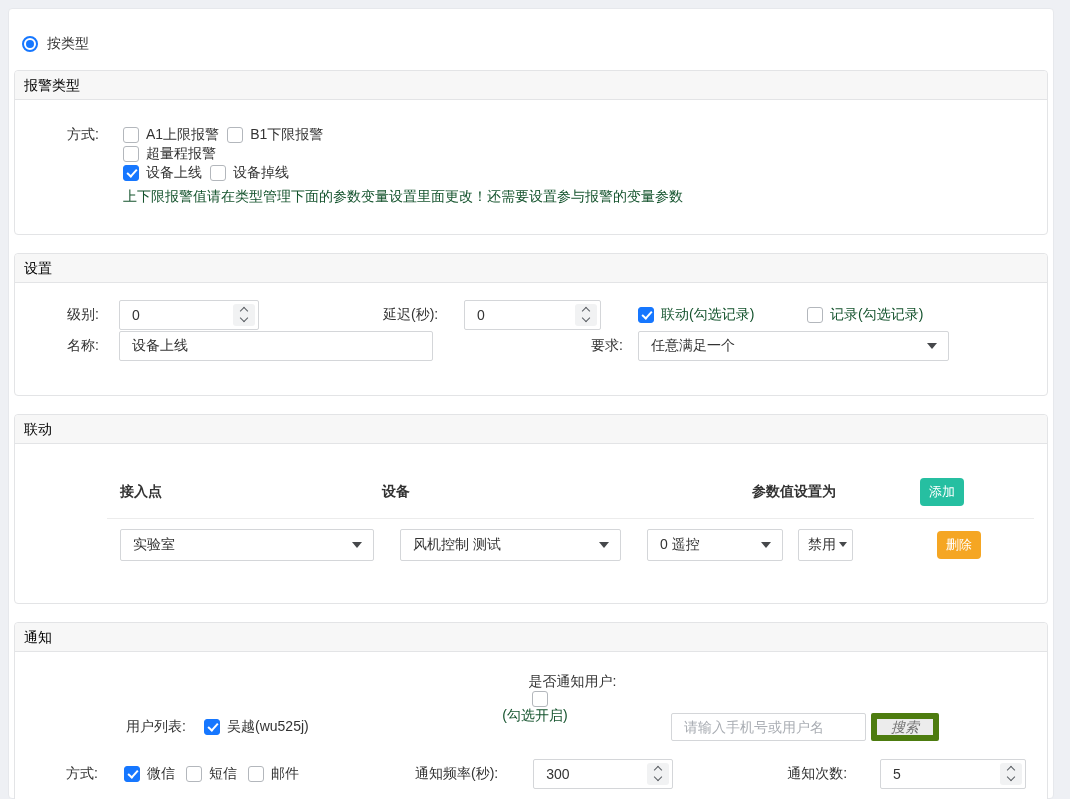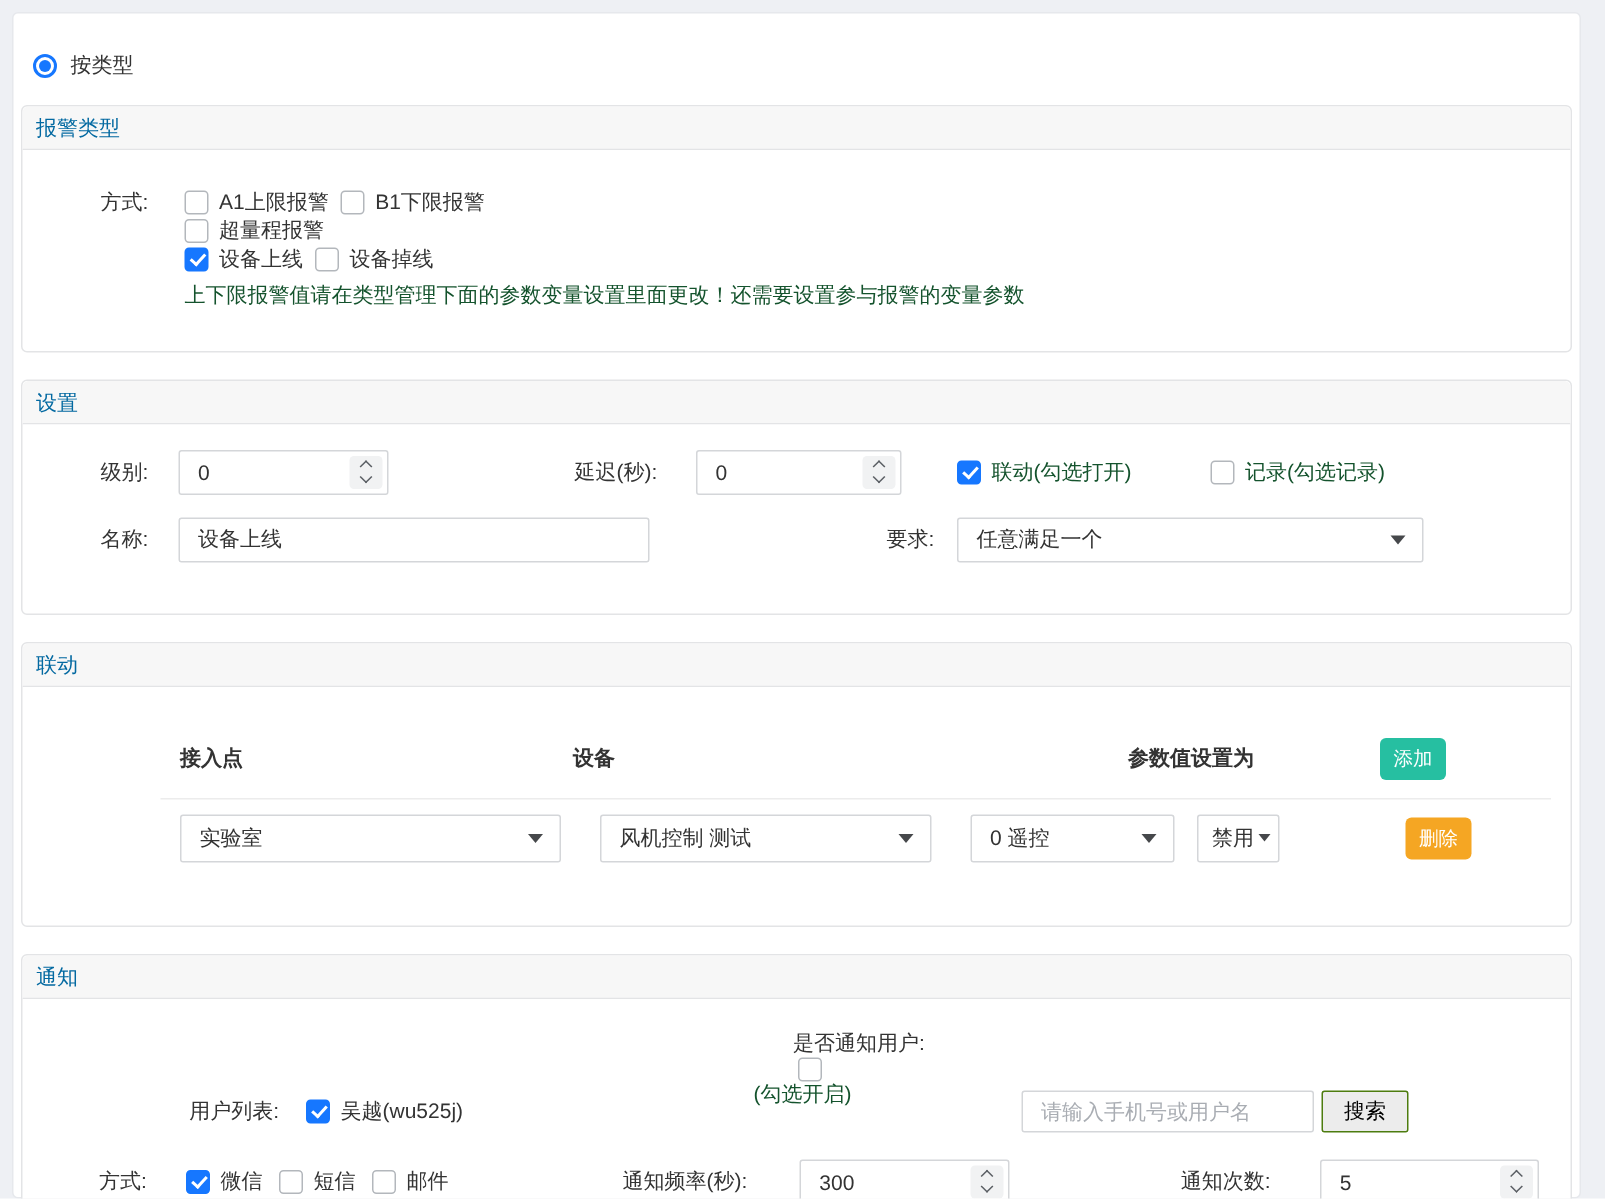--- a/index.html
+++ b/index.html
@@ -31,21 +31,21 @@
   }
   .radio-row .lbl { margin-left:9px; }
   
   .panel {
     border:1px solid #e3e4e6; border-radius:4px; margin-bottom:18px;
     background:#fff;
   }
   .panel-header {
     background:#f7f7f7; border-bottom:1px solid #e3e4e6;
     border-radius:4px 4px 0 0;
-    padding:5px 9px 4px 9px; color:#0369a1; line-height:19px;
+    padding:5px 9px 4px 9px; color:#000000; line-height:19px;
   }
   
   .cb {
     width:16px; height:16px; border:1px solid #b3b7bc; border-radius:3px;
     background:#fff; display:inline-block; position:relative; flex:0 0 16px;
   }
   .cb.on { background:#1677ff; border-color:#1677ff; }
   .cb.on::after {
     content:''; position:absolute; left:4.5px; top:1px;
     width:4px; height:8px;
@@ -84,33 +84,33 @@
   .sel.small { padding:0 5px 0 9px; }
   .sel.small .arrow { border-left-width:4px; border-right-width:4px; border-top-width:5px; margin-left:2px; }
   
   .btn-add, .btn-del {
     width:44px; height:28px; border:none; border-radius:4px; color:#fff;
     font-size:13px; font-family:inherit; cursor:pointer; padding:0;
   }
   .btn-add { background:#26bfa1; }
   .btn-del { background:#f5a623; }
   .btn-search {
-    height:28px; padding:0 14px; background:#ececec; border:1px solid #4d7c0f;
-    border-radius:2px; color:#000000; font-size:14px; font-family:inherit; cursor:pointer;
+    height:28px; padding:0 14px; background:#ececec; border:6px solid #4d7c0f;
+    border-radius:2px; color:#737373; font-size:14px; font-family:inherit; cursor:pointer;font-style:italic;
   }
   
   .p1-body { display:flex; padding:25px 16px 28px 52px; }
   .p1-method-label { width:56px; padding-top:1px; }
   .cb-rows { display:flex; flex-direction:column; }
   .cb-row { display:flex; align-items:center; height:19px; gap:8px; }
   .p1-hint { margin-top:4px; line-height:20px; }
   
   .p2-body { padding:17px 0 33px 0; }
   .p2-row { display:flex; align-items:center; margin-left:52px; height:30px; }
-  .p2-row + .p2-row { margin-top:14px; height:32px; }
+  .p2-row + .p2-row { height:32px; }
   .lbl-level  { width:52px; }
   .inp-level  { width:140px; }
   .lbl-delay  { margin-left:124px; width:81px; }
   .inp-delay  { width:137px; }
   .cbi-linkage { margin-left:37px; width:169px; }
   .lbl-name { width:52px; }
   .inp-name { width:314px; }
   .lbl-require { margin-left:158px; width:47px; }
   .sel-require { width:311px; height:30px;gap:47px; }
   
@@ -209,21 +209,21 @@
         <span class="lbl-delay">延迟(秒):</span>
         <span class="numwrap inp-delay">
           <input class="numinput" value="0" style="">
           <span class="spinner">
               <i class="chev up"></i>
               <i class="chev down"></i>
             </span>
         </span>
         <span class="cb-item cbi-linkage">
           <span class="cb on"></span>
-          <span class="lbl red">联动(勾选打开)</span>
+          <span class="lbl red">联动(勾选记录)</span>
         </span>
         <span class="cb-item">
           <span class="cb"></span>
           <span class="lbl red">记录(勾选记录)</span>
         </span>
       </div>
       <div class="p2-row">
         <span class="lbl-name">名称:</span>
         <input class="txtinput inp-name" value="设备上线" style="">
         <span class="lbl-require">要求:</span>

